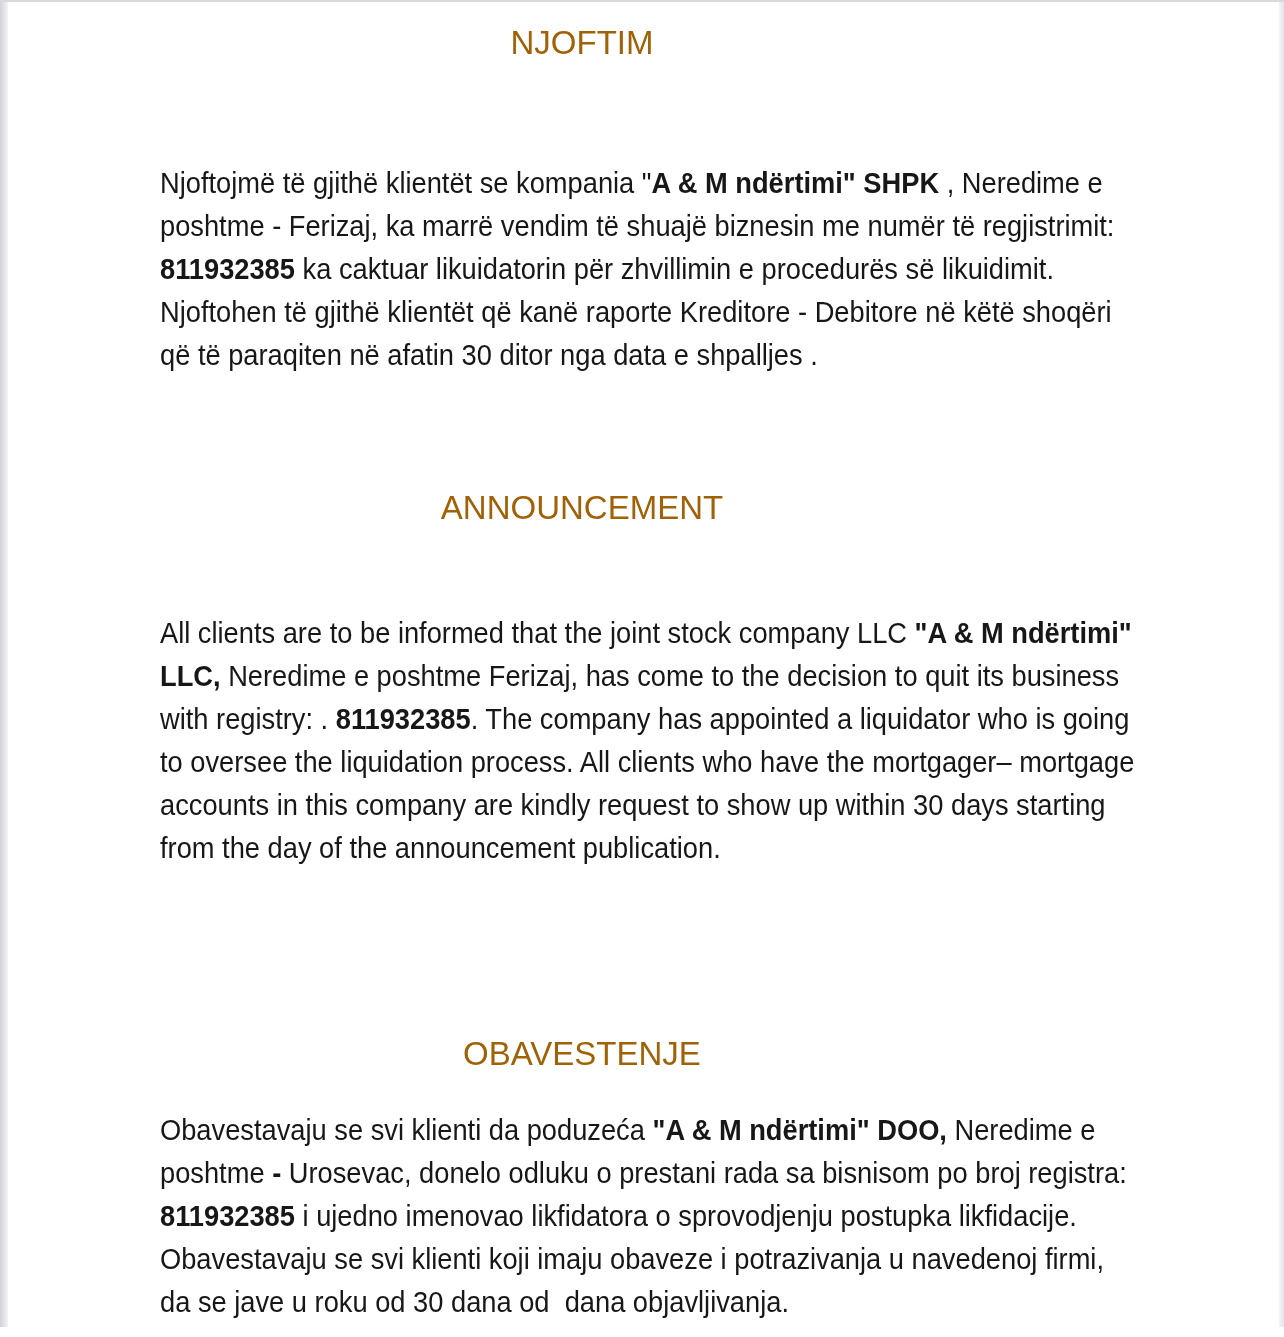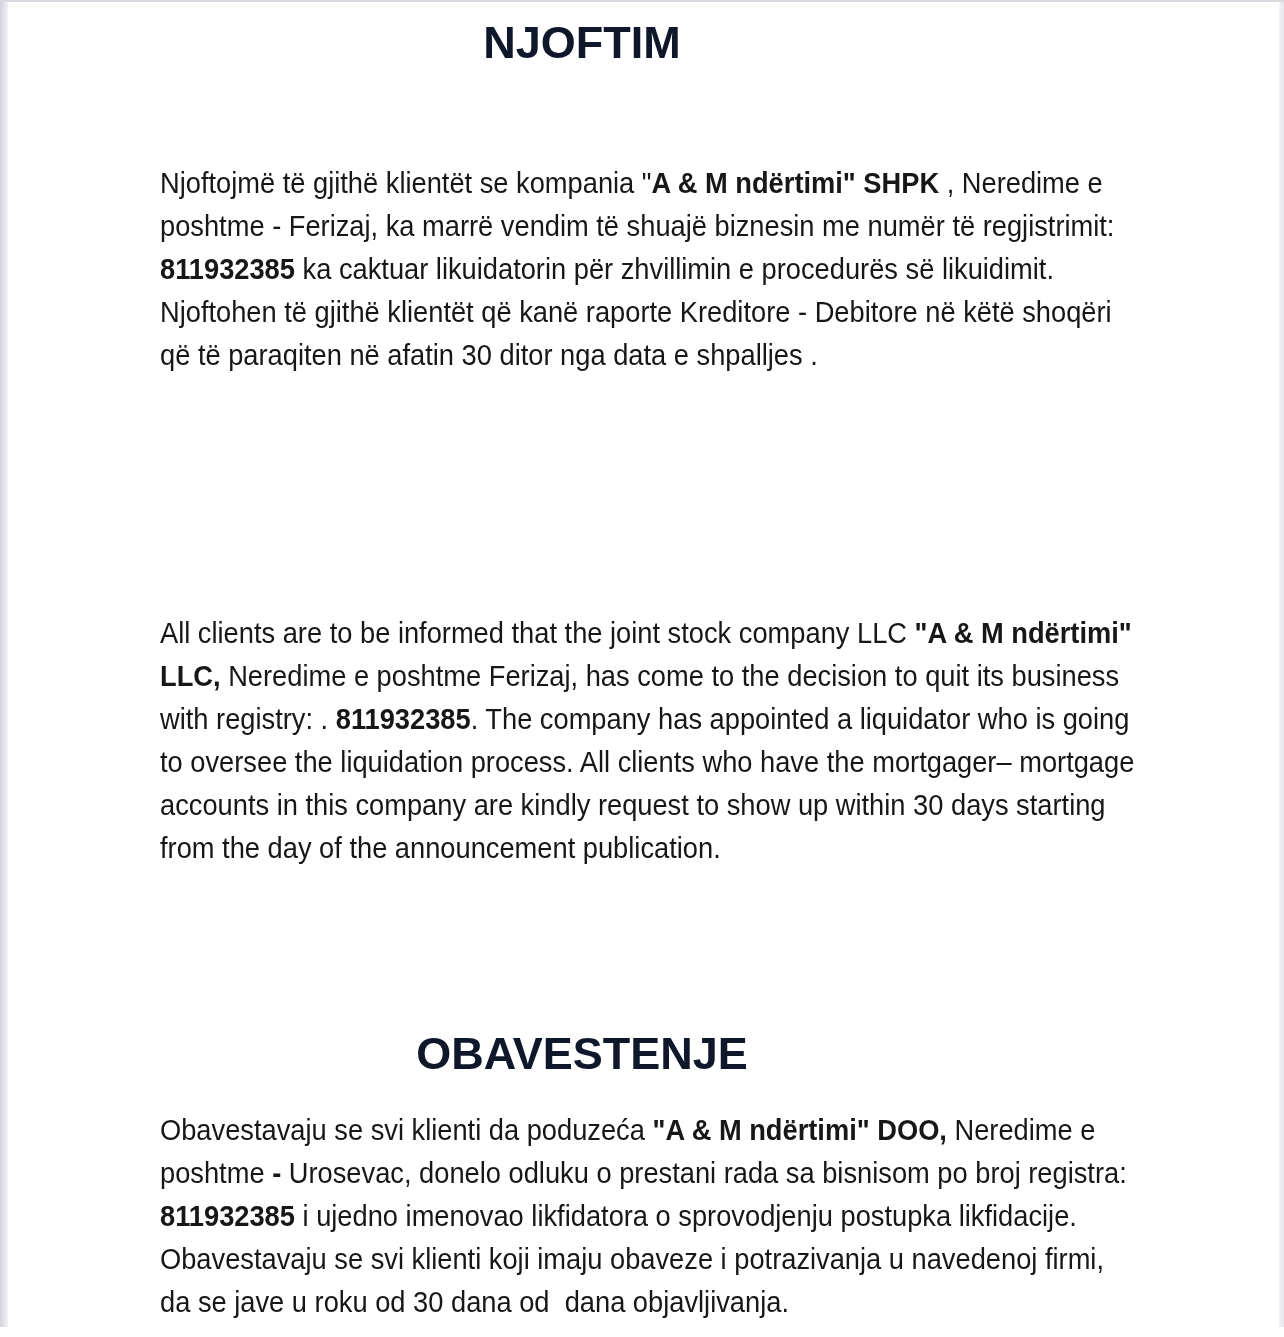--- a/index.html
+++ b/index.html
@@ -33,25 +33,25 @@
     position: absolute;
     right: 0; top: 2px;
     width: 5px; height: 1325px;
     background: linear-gradient(to right, #f4f4f7, #e4e4ea);
   }
   .doc-title {
     position: absolute;
     left: 0;
     width: 1164px;
     text-align: center;
-    font-size: 45px;
+    font-size: 33px;
     line-height: 54px;
-    font-weight: 700;
+    font-weight: 400;
     letter-spacing: 0;
-    color: #0f172a;
+    color: #a16207;
   }
   .title-njoftim      { top: 16px; }
   .title-announcement { top: 481px; }
   .title-obavestenje  { top: 1027px; }
   .doc-para {
     position: absolute;
     left: 160px;
     width: 1040px;
     font-size: 29px;
     line-height: 43px;
@@ -73,20 +73,21 @@
 <div class="sheet">
 
   <div class="edge-top"></div>
   <div class="edge-left"></div>
   <div class="edge-right"></div>
 
   <div class="doc-title title-njoftim">NJOFTIM</div>
 
   <div class="doc-para para-1"><span class="run">Njoftojmë të gjithë klientët se kompania "</span><span class="run bold">A &amp; M ndërtimi" SHPK</span><span class="run"> , Neredime e poshtme - Ferizaj, ka marrë vendim të shuajë biznesin me numër të regjistrimit: </span><span class="run bold">811932385</span><span class="run"> ka caktuar likuidatorin për zhvillimin e procedurës së likuidimit. Njoftohen të gjithë klientët që kanë raporte Kreditore - Debitore në këtë shoqëri që të paraqiten në afatin 30 ditor nga data e shpalljes .</span></div>
 
+  <div class="doc-title title-announcement">ANNOUNCEMENT</div>
 
   <div class="doc-para para-2"><span class="run">All clients are to be informed that the joint stock company LLC </span><span class="run bold">"A &amp; M ndërtimi" LLC,</span><span class="run"> Neredime e poshtme Ferizaj, has come to the decision to quit its business with registry: . </span><span class="run bold">811932385</span><span class="run">. The company has appointed a liquidator who is going to oversee the liquidation process. All clients who have the mortgager– mortgage accounts in this company are kindly request to show up within 30 days starting from the day of the announcement publication.</span></div>
 
   <div class="doc-title title-obavestenje">OBAVESTENJE</div>
 
   <div class="doc-para para-3"><span class="run">Obavestavaju se svi klienti da poduzeća </span><span class="run bold">"A &amp; M ndërtimi" DOO,</span><span class="run"> Neredime e poshtme </span><span class="run bold">-</span><span class="run"> Urosevac, donelo odluku o prestani rada sa bisnisom po broj registra: </span><span class="run bold">811932385</span><span class="run"> i ujedno imenovao likfidatora o sprovodjenju postupka likfidacije. Obavestavaju se svi klienti koji imaju obaveze i potrazivanja u navedenoj firmi, da se jave u roku od 30 dana od  dana objavljivanja.</span></div>
 
 </div>
 
 </body></html>

